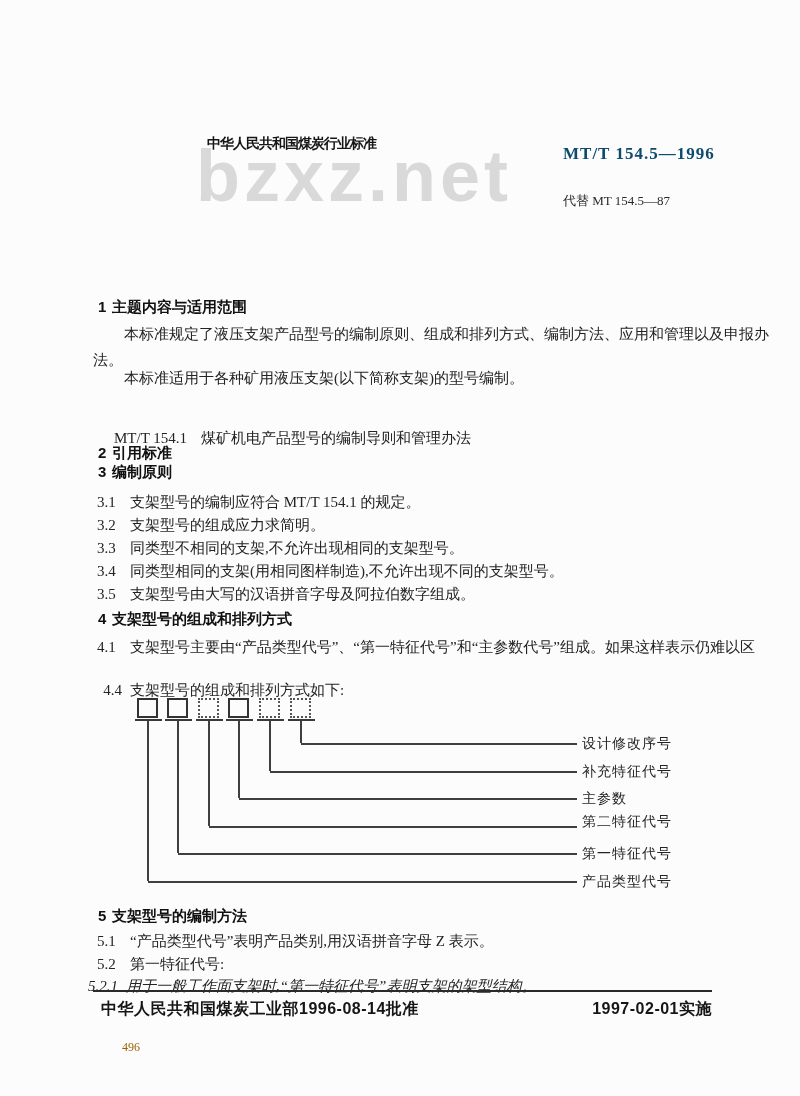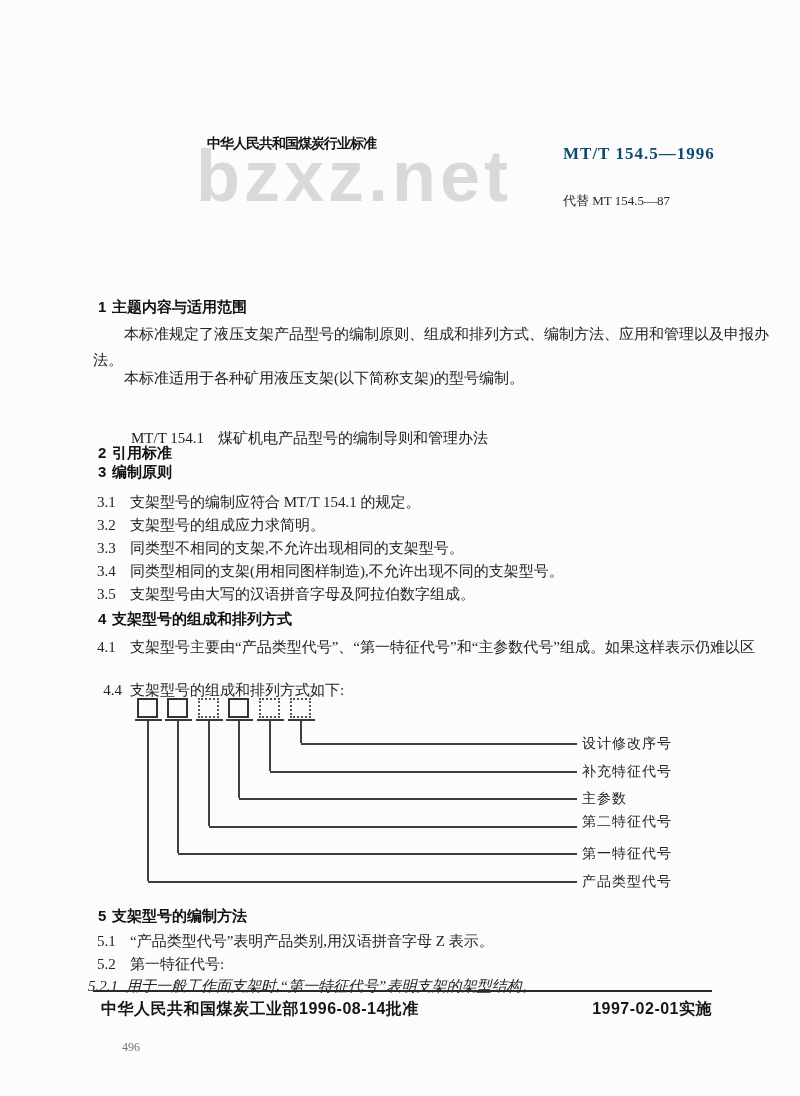--- a/index.html
+++ b/index.html
@@ -51,21 +51,21 @@
   .footer-left {
     position:absolute; left:101px; top:999px;
     font-family:"Liberation Sans", sans-serif; font-weight:bold;
     font-size:16px; letter-spacing:0.5px; color:#161616;
   }
   .footer-right {
     position:absolute; right:88px; top:999px;
     font-family:"Liberation Sans", sans-serif; font-weight:bold;
     font-size:16px; letter-spacing:0.5px; color:#161616;
   }
-  .page-number { position:absolute; left:122px; top:1040px; font-size:12px; color:#737373; }
+  .page-number { position:absolute; left:122px; top:1040px; font-size:12px; color:#a16207; }
 </style>
 </head>
 <body>
 
 <div class="page">
 
   <div class="watermark">bzxz.net</div>
 
   <div class="hdr-type">中华人民共和国煤炭行业标准</div>
   <div class="hdr-num">MT/T 154.5—1996</div>
@@ -74,21 +74,21 @@
   <div class="line heading" style="left:98px; top:298px;">
     <span class="hnum">1</span><span>主题内容与适用范围</span>
   </div>
   <div class="line" style="left:124px; top:326px;">本标准规定了液压支架产品型号的编制原则、组成和排列方式、编制方法、应用和管理以及申报办</div>
   <div class="line" style="left:93px;  top:352px;">法。</div>
   <div class="line" style="left:124px; top:370px;">本标准适用于各种矿用液压支架(以下简称支架)的型号编制。</div>
 
   <div class="line heading" style="left:98px; top:404px;margin-top:40px;">
     <span class="hnum">2</span><span>引用标准</span>
   </div>
-  <div class="line" style="left:131px; top:430px;">
+  <div class="line" style="left:114px; top:430px;">
     <span style="margin-right:14px;">MT/T 154.1</span><span>煤矿机电产品型号的编制导则和管理办法</span>
   </div>
 
   <div class="line heading" style="left:98px; top:463px;">
     <span class="hnum">3</span><span>编制原则</span>
   </div>
   <div class="line" style="left:97px; top:494px;">
     <span class="cnum">3.1</span><span>支架型号的编制应符合 MT/T 154.1 的规定。</span>
   </div>
   <div class="line" style="left:97px; top:517px;">

